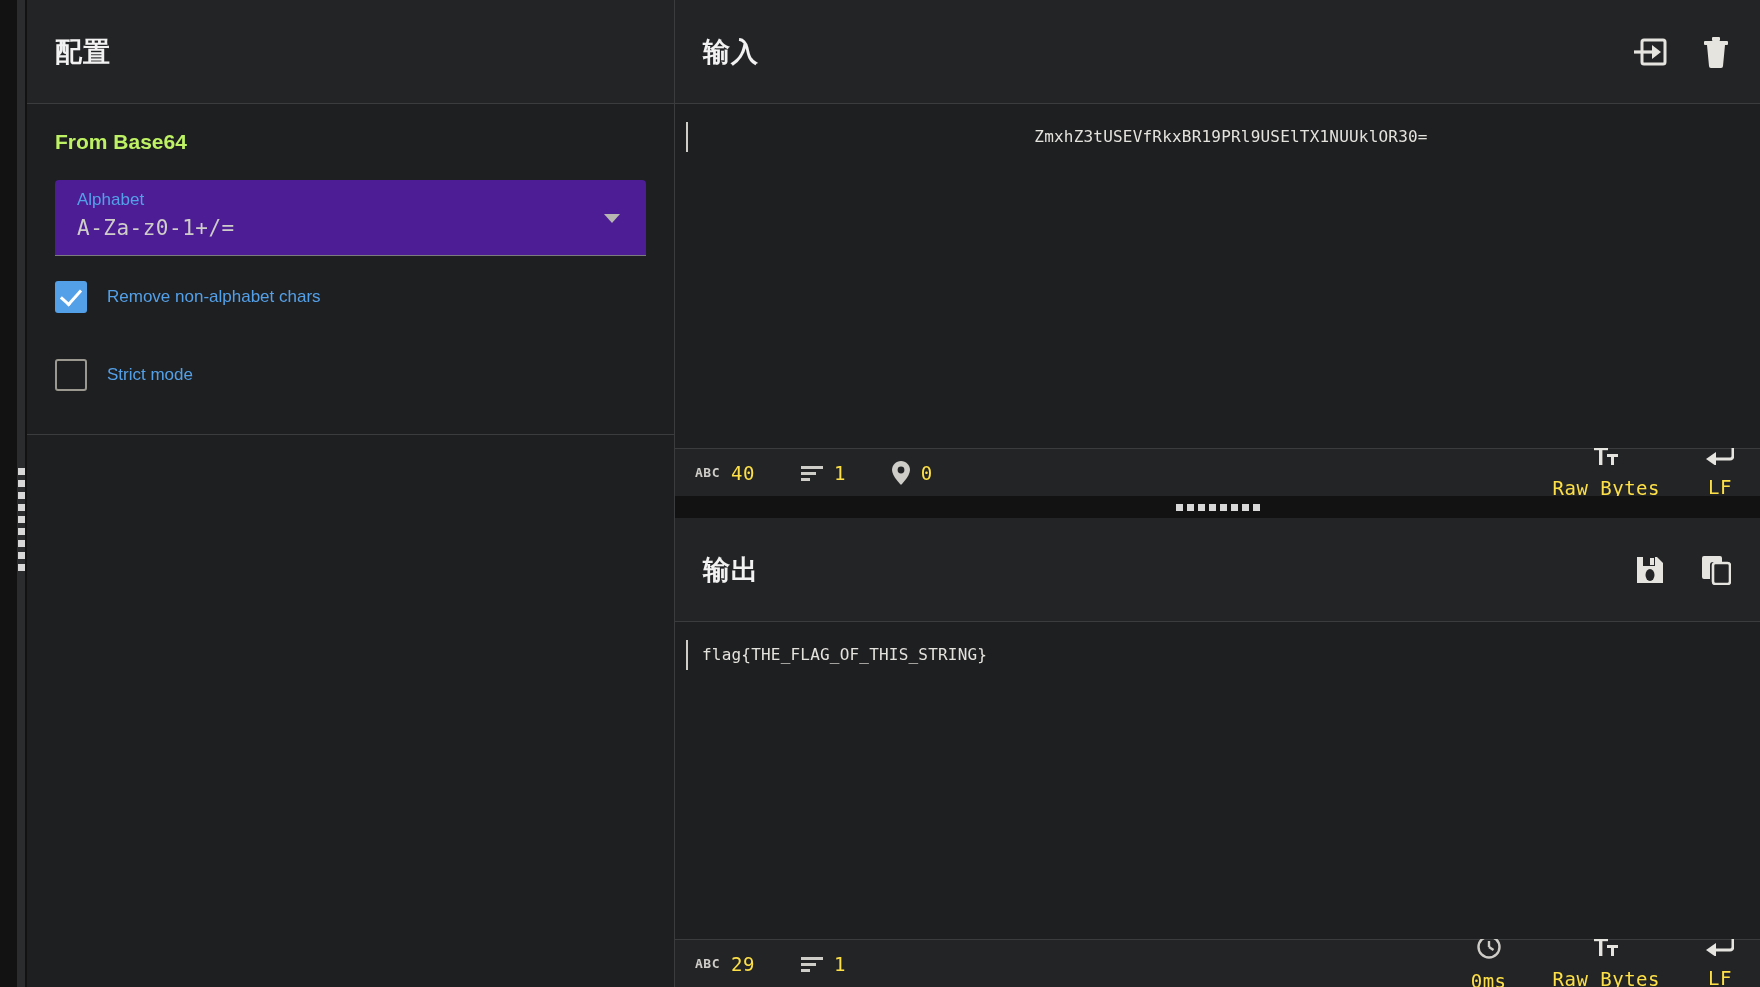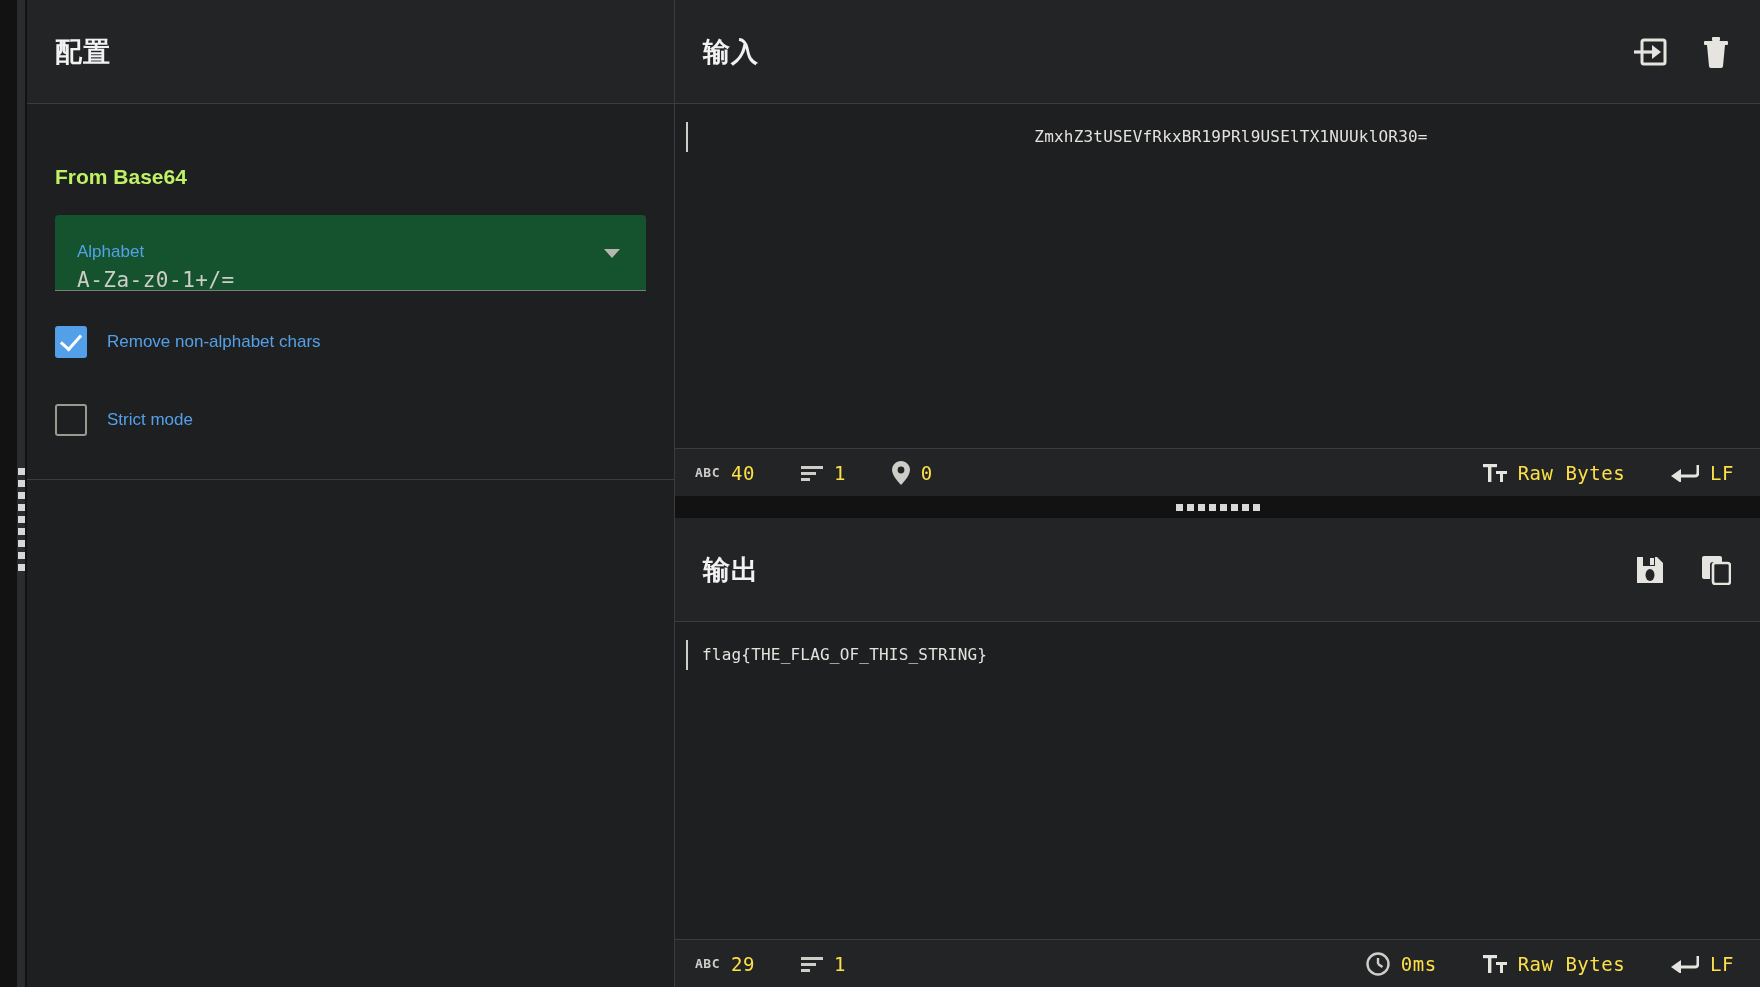--- a/index.html
+++ b/index.html
@@ -54,21 +54,20 @@
 
   
   .config-panel {
     width: 648px;
     flex: 0 0 648px;
     height: 987px;
     background: #1e1f21;
     border-right: 1px solid #3a3c3e;
     display: flex;
     flex-direction: column;
-    gap: 35px;
   }
   .config-header {
     height: 104px;
     border-bottom: 1px solid #3a3c3e;
     display: flex;
     align-items: center;
     padding: 0 0 0 28px;
     background: #232426;
   }
   .config-header .title {
@@ -85,26 +84,26 @@
   }
   .op-title {
     font-size: 21px;
     font-weight: bold;
     color: #bef264;
     margin-bottom: 26px;
   }
 
   .field {
     position: relative;
-    background: #14532d;
+    background: #4c1d95;
     border-bottom: 1px solid #7a7c7e;
     border-radius: 4px 4px 0 0;
     height: 76px;
-    padding: 26px 14px 0 22px;
-    margin-bottom: 34px;
+    padding: 9px 14px 0 22px;
+    margin-bottom: 24px;
   }
   .field-label {
     font-size: 17px;
     color: #54a0e8;
     line-height: 22px;
   }
   .field-value {
     font-family: "DejaVu Sans Mono", monospace;
     font-size: 21px;
     color: #cfcdc8;
@@ -216,21 +215,21 @@
   .io-status {
     height: 48px;
     background: #232426;
     border-top: 1px solid #3a3c3e;
     display: flex;
     align-items: center;
     padding: 0 26px 0 20px;
     gap: 12px;
   }
   .status-group { display: flex; align-items: center; gap: 11px; margin-right: 34px; }
-  .status-group.right { margin-right: 0; margin-left: 34px; }
+  .status-group.right { margin-right: 0; margin-left: 34px; flex-direction: column; }
   .status-spacer { flex: 1 1 auto; }
   .status-text {
     font-family: "DejaVu Sans Mono", monospace;
     font-size: 19px;
     color: #fde047;
     letter-spacing: 0.5px;
   }
   .abc-badge {
     font-family: "DejaVu Sans Mono", monospace;
     font-size: 13px;

